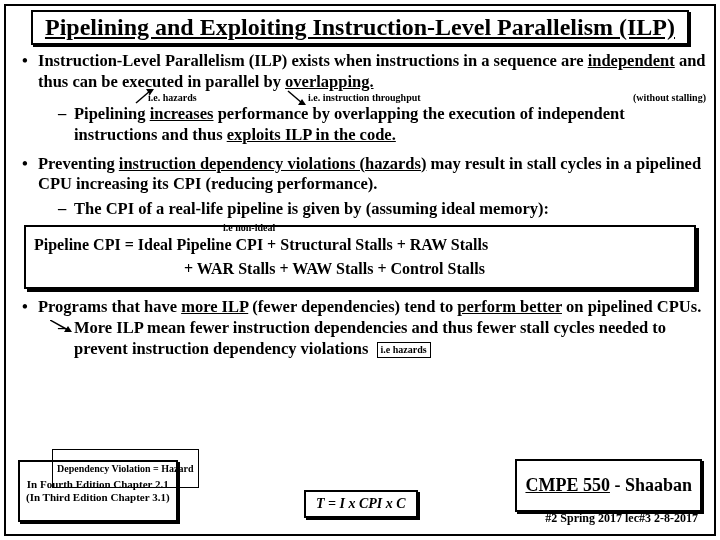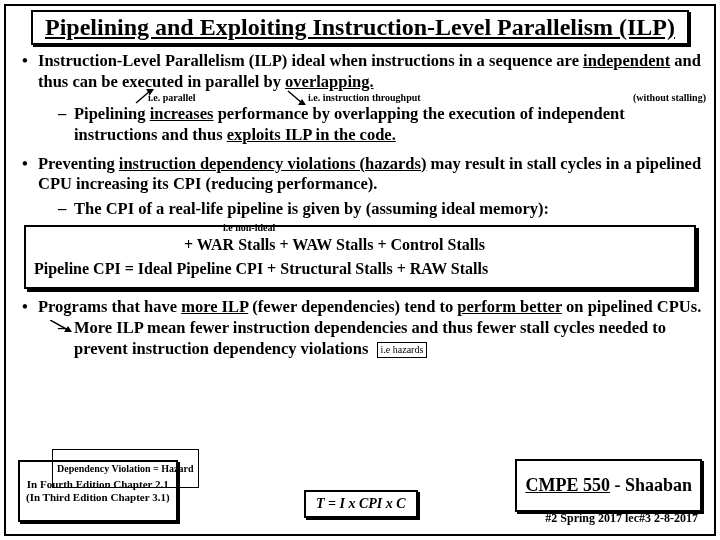--- a/index.html
+++ b/index.html
@@ -9,21 +9,21 @@
   .title-box h1 { font-size: 24px; font-weight: bold; text-decoration: underline; }
   ul.main { list-style: none; padding-left: 6px; }
   ul.main > li { position: relative; padding-left: 18px; margin-bottom: 4px; font-size: 16.5px; font-weight: bold; line-height: 1.25; }
   ul.main > li::before { content: "•"; position: absolute; left: 2px; top: 0; }
   ul.sub { list-style: none; padding-left: 18px; }
   ul.sub > li { position: relative; padding-left: 18px; font-size: 16.5px; font-weight: bold; line-height: 1.25; }
   ul.sub > li::before { content: "–"; position: absolute; left: 2px; top: 0; }
   .u { text-decoration: underline; }
   .ann { font-size: 10px; font-weight: bold; position: absolute; }
   .formula-box { border: 2px solid #000; box-shadow: 3px 3px 0 #000; margin: 6px 10px 8px 10px; padding: 6px 8px; font-size: 16px; font-weight: bold; line-height: 1.5; }
-  .small-ann-box { border: 1px solid #000; font-size: 10px; font-weight: normal; display: inline-block; padding: 1px 3px; vertical-align: middle; }
+  .small-ann-box { border: 1px solid #000; font-size: 10px; font-weight: bold; display: inline-block; padding: 1px 3px; vertical-align: middle; }
   .footer-boxes { position: absolute; bottom: 6px; left: 8px; right: 8px; height: 56px; }
   .fb { border: 2px solid #000; box-shadow: 2px 2px 0 #000; position: absolute; padding: 16px 6px; font-weight: bold; text-align: center; }
   .fb-left { left: 4px; bottom: 6px; font-size: 11px; line-height: 1.2; }
   .fb-mid { left: 290px; bottom: 10px; font-size: 14px; padding: 4px 10px; font-style: italic; }
   .fb-right { right: 4px; bottom: 16px; font-size: 18px; padding: 14px 8px; }
   .subfoot { position: absolute; right: 8px; bottom: 2px; font-size: 12px; font-weight: bold; }
   .dep-box { border: 1px solid #000; font-size: 10px; font-weight: bold; padding: 13px 4px; position: absolute; bottom: 46px; left: 46px; }
   svg.arrow { position: absolute; pointer-events: none; }
   .rel { position: relative; display: block; }
 </style>
@@ -33,22 +33,22 @@
 <div class="slide">
 
   <div class="title-box">
     <h1>Pipelining and Exploiting Instruction-Level Parallelism (ILP)</h1>
   </div>
 
   <ul class="main">
 
     <li>
       <span class="rel">
-        <span>Instruction-Level Parallelism  (ILP) ideal when instructions in a sequence are </span><span class="u">independent</span><span> and thus can be executed in parallel by </span><span class="u">overlapping.</span>
-        <span class="ann" style="left:110px; top:41px;">i.e. parallel</span>
+        <span>Instruction-Level Parallelism  (ILP) exists when instructions in a sequence are </span><span class="u">independent</span><span> and thus can be executed in parallel by </span><span class="u">overlapping.</span>
+        <span class="ann" style="left:110px; top:41px;">i.e. hazards</span>
         <svg class="arrow" style="left:96px; top:38px;" width="24" height="16">
             <line x1="2" y1="14" x2="16" y2="2" stroke="#000" stroke-width="1.5"></line>
             <polygon points="12,0 20,0 16,6" fill="#000"></polygon>
           </svg>
         <span class="ann" style="left:270px; top:41px;">i.e. instruction throughput</span>
         <svg class="arrow" style="left:248px; top:38px;" width="24" height="16">
             <line x1="2" y1="2" x2="16" y2="14" stroke="#000" stroke-width="1.5"></line>
             <polygon points="12,16 20,16 16,10" fill="#000"></polygon>
           </svg>
         <span class="ann" style="right:0px; top:41px;">(without stalling)</span>
@@ -65,22 +65,22 @@
       <ul class="sub" style="margin-top:4px;">
         <li class="rel">
           <span>The CPI of a real-life pipeline is given by (assuming ideal memory):</span>
           <span class="ann" style="left:148px; top:23px;margin-left:19px;">i.e non-ideal</span>
         </li>
       </ul>
     </li>
   </ul>
 
   <div class="formula-box">
+    <div>Pipeline  CPI  =  Ideal Pipeline CPI +  Structural Stalls  +  RAW Stalls</div>
     <div style="padding-left:150px;">+  WAR Stalls  +  WAW Stalls  +  Control Stalls</div>
-    <div>Pipeline  CPI  =  Ideal Pipeline CPI +  Structural Stalls  +  RAW Stalls</div>
   </div>
 
   <ul class="main">
     <li>
       <span>Programs that have </span><span class="u">more ILP</span><span> (fewer dependencies) tend to </span><span class="u">perform better</span><span> on pipelined CPUs.</span>
       <ul class="sub">
         <li class="rel">
           <svg class="arrow" style="left:-6px; top:2px;" width="22" height="14">
               <line x1="0" y1="0" x2="18" y2="10" stroke="#000" stroke-width="1.5"></line>
               <polygon points="14,12 22,12 18,6" fill="#000"></polygon>

